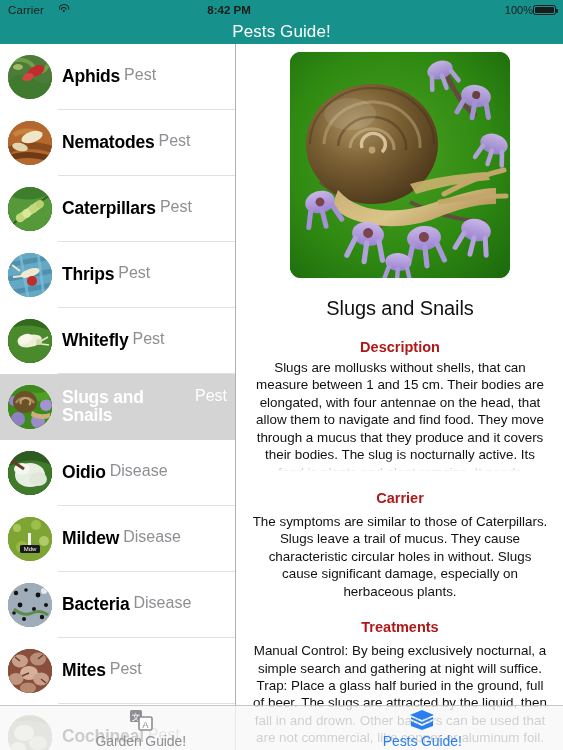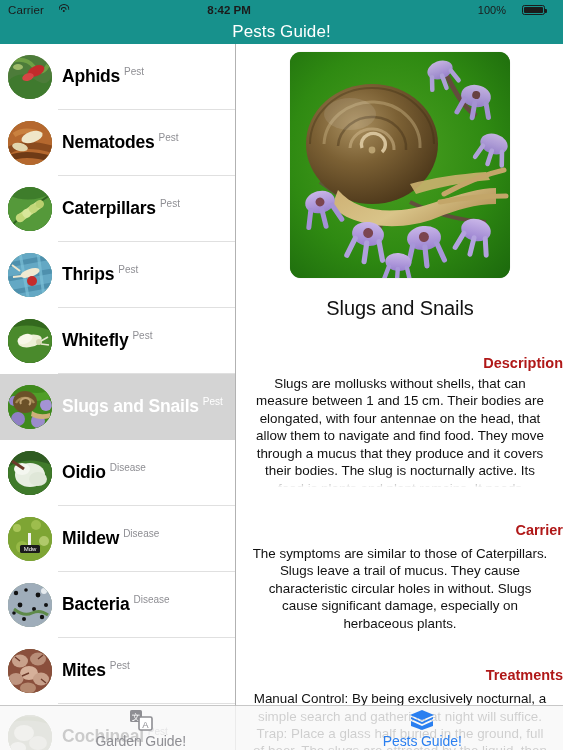--- a/index.html
+++ b/index.html
@@ -23,21 +23,21 @@
   .wifi-ico { display: inline-block; width: 12px; height: 10px; position: relative; }
   .wifi-ico i {
     position: absolute; left: 50%; transform: translateX(-50%);
     border: 1.4px solid #1b1b1b; border-bottom: none;
     border-radius: 50% 50% 0 0 / 100% 100% 0 0;
   }
   .wifi-ico i.a { width: 11px; height: 5.5px; top: 0; }
   .wifi-ico i.b { width: 6.5px; height: 3.4px; top: 2.6px; }
   .wifi-ico i.c { width: 2.4px; height: 2.4px; top: 5.6px; background:#1b1b1b; border-radius:50%; border:none;}
   .sb-center { position: absolute; left: 0; width: 458px; text-align: center; font-size: 11.5px; font-weight: 600; }
-  .sb-right { position: absolute; right: 18px; display: flex; align-items: center; gap: 16px; }
+  .sb-right { position: absolute; right: 7px; display: flex; align-items: center; gap: 0; }
   .sb-batt-pct { font-size: 11px; }
   .batt {
     width: 23px; height: 10px; border: 1.2px solid #1b1b1b; border-radius: 2.4px;
     position: relative; padding: 1px;
   }
   .batt::after {
     content: ""; position: absolute; right: -3px; top: 3px;
     width: 1.8px; height: 4px; background: #1b1b1b; border-radius: 0 1px 1px 0;
   }
   .batt > span { display: block; height: 100%; background: #1b1b1b; border-radius: 1px; }
@@ -69,40 +69,40 @@
   .row.selected { background: #d4d4d4; }
   .row.selected .sep { background: transparent; }
   .thumb {
     width: 44px; height: 44px; border-radius: 50%; flex: none;
     margin-right: 10px; overflow: hidden; position: relative;
     background: #6a8a4a;
   }
   .thumb svg { display: block; width: 44px; height: 44px; }
   .row .texts { display: flex; flex-direction: row; justify-content: center; gap: 4px; padding-bottom: 2px;}
   .row .name { font-size: 17.5px; font-weight: 700; color: #000000; letter-spacing: -.2px; line-height: 1.05; }
-  .row .kind { font-size: 10px; color: #8e8e93; line-height: 1; }
+  .row .kind { font-size: 16px; color: #8e8e93; line-height: 1; }
   .row.selected .name, .row.selected .kind { color: #ffffff; }
 
   
   .detail {
     position: absolute; top: 0; left: 237px; width: 326px; height: 706px;
     background: #ffffff; overflow: hidden;
   }
   .hero-wrap { display: flex; justify-content: center; padding-top: 8px; }
   .hero {
     width: 220px; height: 226px; border-radius: 11px; overflow: hidden; background: #2f7a18;
     box-shadow: 0 0 0 0.5px rgba(0,0,0,.06);
   }
   .hero svg { display: block; width: 220px; height: 226px; }
   .detail-title {
     text-align: center; font-size: 20px; color: #111; margin-top: 19px; letter-spacing: -.1px;
   }
   .section-head {
-    text-align: right; color: #b01818; font-weight: 700; font-size: 14.5px;
-    margin-top: 35px;
+    text-align: center; color: #b01818; font-weight: 700; font-size: 14.5px;
+    margin-top: 19px;
   }
   .para {
     text-align: center; color: #111; font-size: 13.4px; line-height: 1.30;
     padding: 0 14px; margin-top: 7px; white-space: pre-line;
   }
   .para.desc { text-indent: 0; margin-top: 4px; }
   .desc-clip { max-height: 116px; overflow: hidden; position: relative; }
   .desc-clip::after {
     content: ""; position: absolute; left:0; right:0; bottom:0; height: 13px;
     background: linear-gradient(to bottom, rgba(255,255,255,0), rgba(255,255,255,.96));

